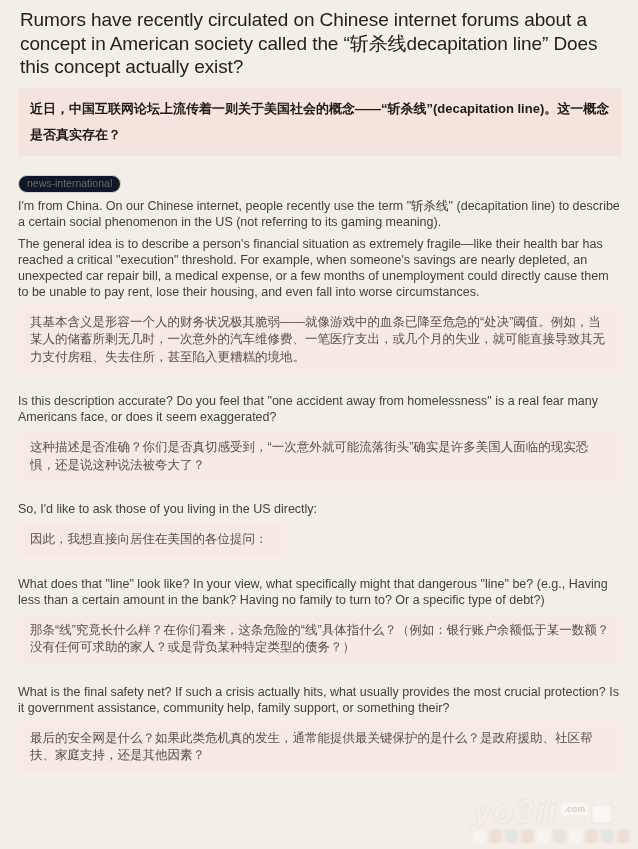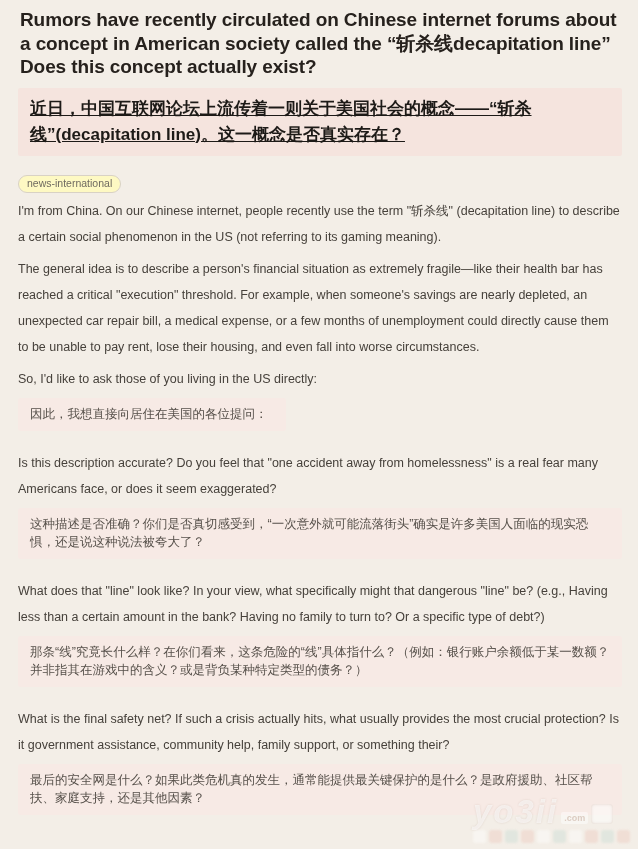--- a/index.html
+++ b/index.html
@@ -15,46 +15,45 @@
   *{box-sizing:border-box;}
   html,body{margin:0;padding:0;}
   body{
     width:638px;height:849px;
     background:var(--page-bg);
     font-family:"Liberation Sans","DejaVu Sans",sans-serif;
     position:relative;overflow:hidden;
   }
   .content{padding:4px 16px 0 18px;}
   .post-title{
-    font-size:19px;line-height:23.5px;font-weight:700;
+    font-size:19px;line-height:23.5px;font-weight:400;
     color:var(--title-color);
     margin:4px 0 9px 2px;letter-spacing:-0.1px;
   }
   .lead-box{
     background:var(--lead-box-bg);
     color:#1d1a17;font-weight:700;
-    font-size:17px;line-height:26px;
+    font-size:13px;line-height:26px;
     padding:8px 12px;border-radius:2px;
     margin:0 0 17px 0;
-    text-decoration:underline;
   }
   .tag{
     display:inline-block;
     font-size:10.5px;line-height:13px;
     color:var(--tag-text-color);
     border:1px solid var(--tag-border-color);
     border-radius:9px;
     padding:1px 8px 2px 8px;
     margin:0 0 5px 0;
-    background:#fef9c3;
+    background:#0f172a;
     cursor:pointer;
   }
   .section{margin:0;}
   .en{
-    font-size:12.5px;line-height:26px;
+    font-size:12.5px;line-height:16px;
     color:var(--body-color);
     margin:0 0 6px 0;
   }
   .zh-box{
     background:var(--zh-box-bg);
     color:var(--zh-text-color);
     font-size:12.5px;line-height:17.5px;
     padding:8px 12px;border-radius:3px;
     margin:0 0 19px 0;
   }
@@ -71,21 +70,21 @@
   .wm-brand{
     font-size:33px;font-weight:800;font-style:italic;letter-spacing:2px;
     color:rgba(255,255,255,0.62);
     text-shadow:0 0 2px rgba(196,174,162,0.45);
     line-height:30px;
   }
   .wm-tld{
     font-size:9px;font-weight:700;
     color:rgba(210,190,178,0.75);
     background:rgba(255,255,255,0.45);
-    border-radius:2px;padding:1px 3px;margin-bottom:3px;
+    border-radius:2px;padding:1px 3px;margin-bottom:12px;
   }
   .wm-badge{
     width:22px;height:20px;border-radius:4px;
     background:rgba(255,255,255,0.5);
     box-shadow:inset 0 0 3px rgba(200,175,160,0.5);
     margin-bottom:3px;
   }
   .wm-line2{
     margin-top:3px;display:flex;gap:3px;justify-content:flex-end;
     filter:blur(1.1px);opacity:0.75;
@@ -107,35 +106,36 @@
   <div class="lead-box">近日，中国互联网论坛上流传着一则关于美国社会的概念——“斩杀线”(decapitation line)。这一概念是否真实存在？</div>
 
   <span class="tag">news-international</span>
 
   <div class="section">
     <p class="en">I'm from China. On our Chinese internet, people recently use the term "斩杀线" (decapitation line) to describe a certain social phenomenon in the US (not referring to its gaming meaning).</p>
   </div>
 
   <div class="section">
     <p class="en">The general idea is to describe a person's financial situation as extremely fragile—like their health bar has reached a critical "execution" threshold. For example, when someone's savings are nearly depleted, an unexpected car repair bill, a medical expense, or a few months of unemployment could directly cause them to be unable to pay rent, lose their housing, and even fall into worse circumstances.</p>
+    <div class="zh-box">其基本含义是形容一个人的财务状况极其脆弱——就像游戏中的血条已降至危急的“处决”阈值。例如，当某人的储蓄所剩无几时，一次意外的汽车维修费、一笔医疗支出，或几个月的失业，就可能直接导致其无力支付房租、失去住所，甚至陷入更糟糕的境地。</div>
+  </div>
+
+  <div class="section">
+    <p class="en">Is this description accurate? Do you feel that "one accident away from homelessness" is a real fear many Americans face, or does it seem exaggerated?</p>
+    <div class="zh-box">这种描述是否准确？你们是否真切感受到，“一次意外就可能流落街头”确实是许多美国人面临的现实恐惧，还是说这种说法被夸大了？</div>
   </div>
 
   <div class="section">
     <p class="en">So, I'd like to ask those of you living in the US directly:</p>
     <div class="zh-box narrow">因此，我想直接向居住在美国的各位提问：</div>
   </div>
 
   <div class="section">
-    <p class="en">Is this description accurate? Do you feel that "one accident away from homelessness" is a real fear many Americans face, or does it seem exaggerated?</p>
-    <div class="zh-box">这种描述是否准确？你们是否真切感受到，“一次意外就可能流落街头”确实是许多美国人面临的现实恐惧，还是说这种说法被夸大了？</div>
-  </div>
-
-  <div class="section">
     <p class="en">What does that "line" look like? In your view, what specifically might that dangerous "line" be? (e.g., Having less than a certain amount in the bank? Having no family to turn to? Or a specific type of debt?)</p>
-    <div class="zh-box">那条“线”究竟长什么样？在你们看来，这条危险的“线”具体指什么？（例如：银行账户余额低于某一数额？并非指其在游戏中的含义？或是背负某种特定类型的债务？）</div>
+    <div class="zh-box">那条“线”究竟长什么样？在你们看来，这条危险的“线”具体指什么？（例如：银行账户余额低于某一数额？没有任何可求助的家人？或是背负某种特定类型的债务？）</div>
   </div>
 
   <div class="section">
     <p class="en">What is the final safety net? If such a crisis actually hits, what usually provides the most crucial protection? Is it government assistance, community help, family support, or something their?</p>
     <div class="zh-box">最后的安全网是什么？如果此类危机真的发生，通常能提供最关键保护的是什么？是政府援助、社区帮扶、家庭支持，还是其他因素？</div>
   </div>
 
 </div>
 
 <div class="watermark">

